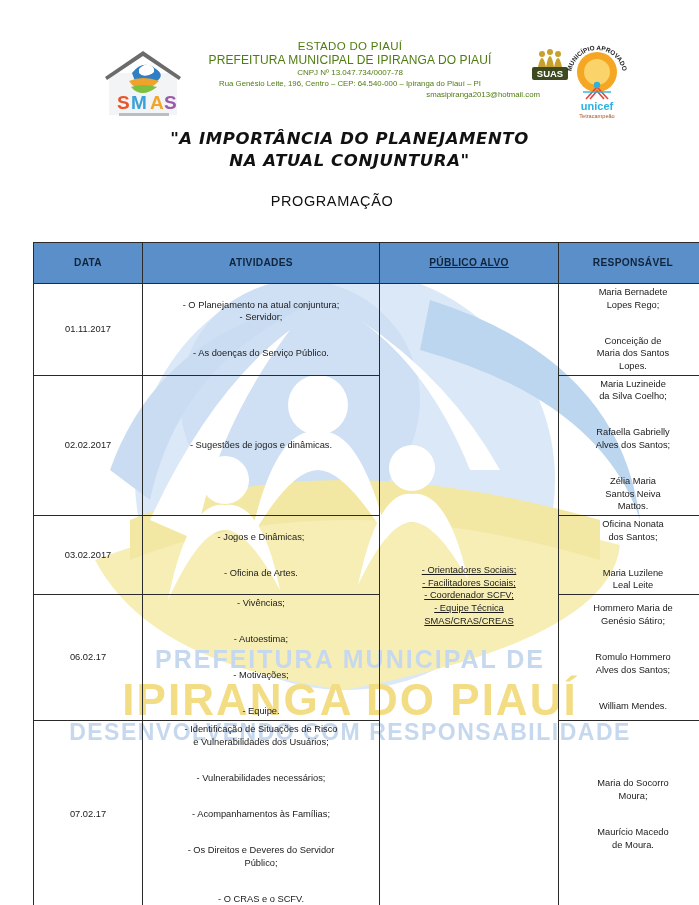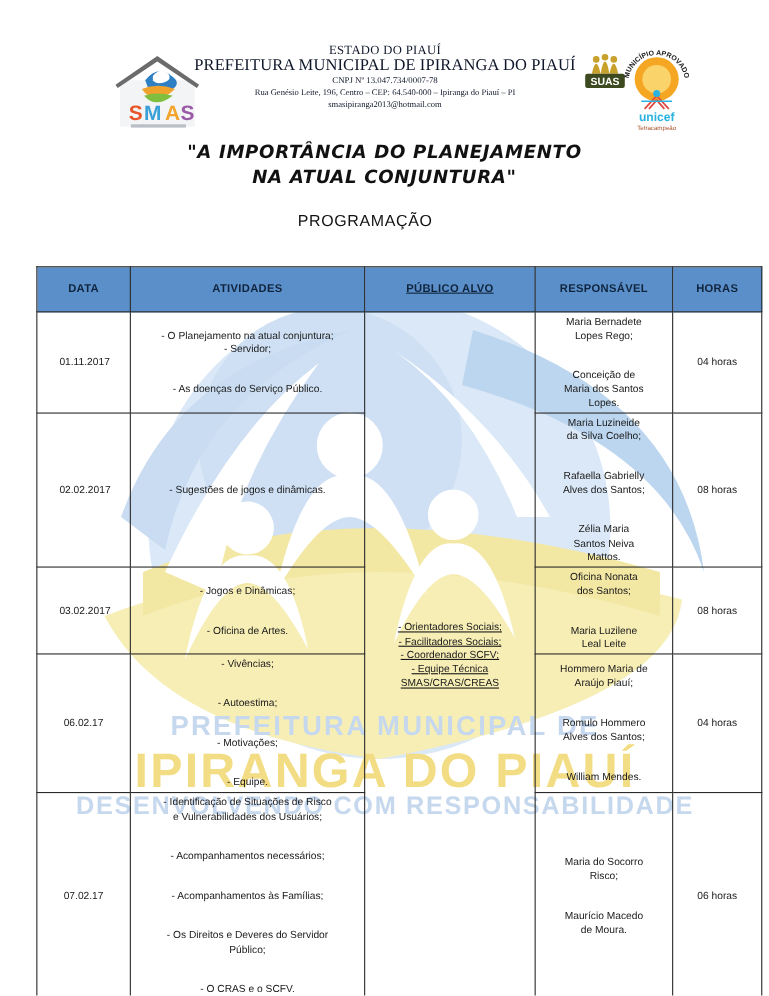--- a/index.html
+++ b/index.html
@@ -50,49 +50,50 @@
     position: absolute;
     left: 566px; top: 42px;
     width: 62px; height: 78px;
   }
 
   #header-text {
     position: absolute;
     left: 160px; top: 40px;
     width: 380px;
     text-align: center;
-    font-family: Liberation Serif, serif;
-    color: #0f172a;
+    font-family: Liberation Sans, sans-serif;
+    color: #4d7c0f;
   }
   #header-text .hl1 {
     font-size: 11.5px;
     letter-spacing: .3px;
     line-height: 13.5px;
   }
   #header-text .hl2 {
-    font-size: 15px;
+    font-size: 12px;
     letter-spacing: .1px;
     line-height: 13.5px;
   }
   #header-text .hl3 {
     font-size: 11.5px;
     letter-spacing: 0px;
     line-height: 13.5px;
   }
   #header-text .hl-small {
     font-size: 8px;
     line-height: 11px;
   }
   #header-text .hl-addr {
     font-size: 7.8px;
     line-height: 11px;
   }
   #header-text .hl-mail {
     font-size: 7.8px;
     line-height: 11px;
+    text-align: right;
   }
 
   
   #main-title {
     position: absolute;
     left: 0; top: 128px;
     width: 699px;
     text-align: center;
     z-index: 3;
     font-family: "DejaVu Sans", sans-serif;
@@ -138,21 +139,21 @@
     padding: 2px 20px;
     background: transparent;
   }
   #prog-table thead th {
     background: #5b8fc9;
     color: #10243d;
     font-weight: bold;
     font-size: 10.2px;
     letter-spacing: .3px;
     height: 40px;
-    padding: 0 8px;
+    padding: 0 20px;
   }
   .col-data   { width: 68px; }
   .col-ativ   { width: 196px; }
   .col-publ   { width: 138px; text-decoration: underline; }
   .col-resp   { width: 108px; }
   .col-horas  { width: 64px; }
 
   .cell-lines p {
     margin: 0;
   }
@@ -347,47 +348,47 @@
           <p>- Vivências;</p>
           <p class="gap">&nbsp;</p>
           <p>- Autoestima;</p>
           <p class="gap">&nbsp;</p>
           <p>- Motivações;</p>
           <p class="gap">&nbsp;</p>
           <p>- Equipe.</p>
         </td>
         <td class="col-resp cell-lines">
           <p>Hommero Maria de</p>
-          <p>Araújo Piauí;</p>
+          <p>Genésio Sátiro;</p>
           <p class="gap">&nbsp;</p>
           <p>Romulo Hommero</p>
           <p>Alves dos Santos;</p>
           <p class="gap">&nbsp;</p>
           <p>William Mendes.</p>
         </td>
         <td class="col-horas">04 horas</td>
       </tr>
       <tr class="r5">
         <td class="col-data">07.02.17</td>
         <td class="col-ativ cell-lines">
           <p>- Identificação de Situações de Risco</p>
           <p>e Vulnerabilidades dos Usuários;</p>
           <p class="gap">&nbsp;</p>
-          <p>- Acompanhamentos necessários;</p>
+          <p>- Vulnerabilidades necessários;</p>
           <p class="gap">&nbsp;</p>
           <p>- Acompanhamentos às Famílias;</p>
           <p class="gap">&nbsp;</p>
           <p>- Os Direitos e Deveres do Servidor</p>
           <p>Público;</p>
           <p class="gap">&nbsp;</p>
           <p>- O CRAS e o SCFV.</p>
         </td>
         <td class="col-resp cell-lines">
           <p>Maria do Socorro</p>
-          <p>Risco;</p>
+          <p>Moura;</p>
           <p class="gap">&nbsp;</p>
           <p>Maurício Macedo</p>
           <p>de Moura.</p>
         </td>
         <td class="col-horas">06 horas</td>
       </tr>
     </tbody>
 </table>
 
 </body></html>

